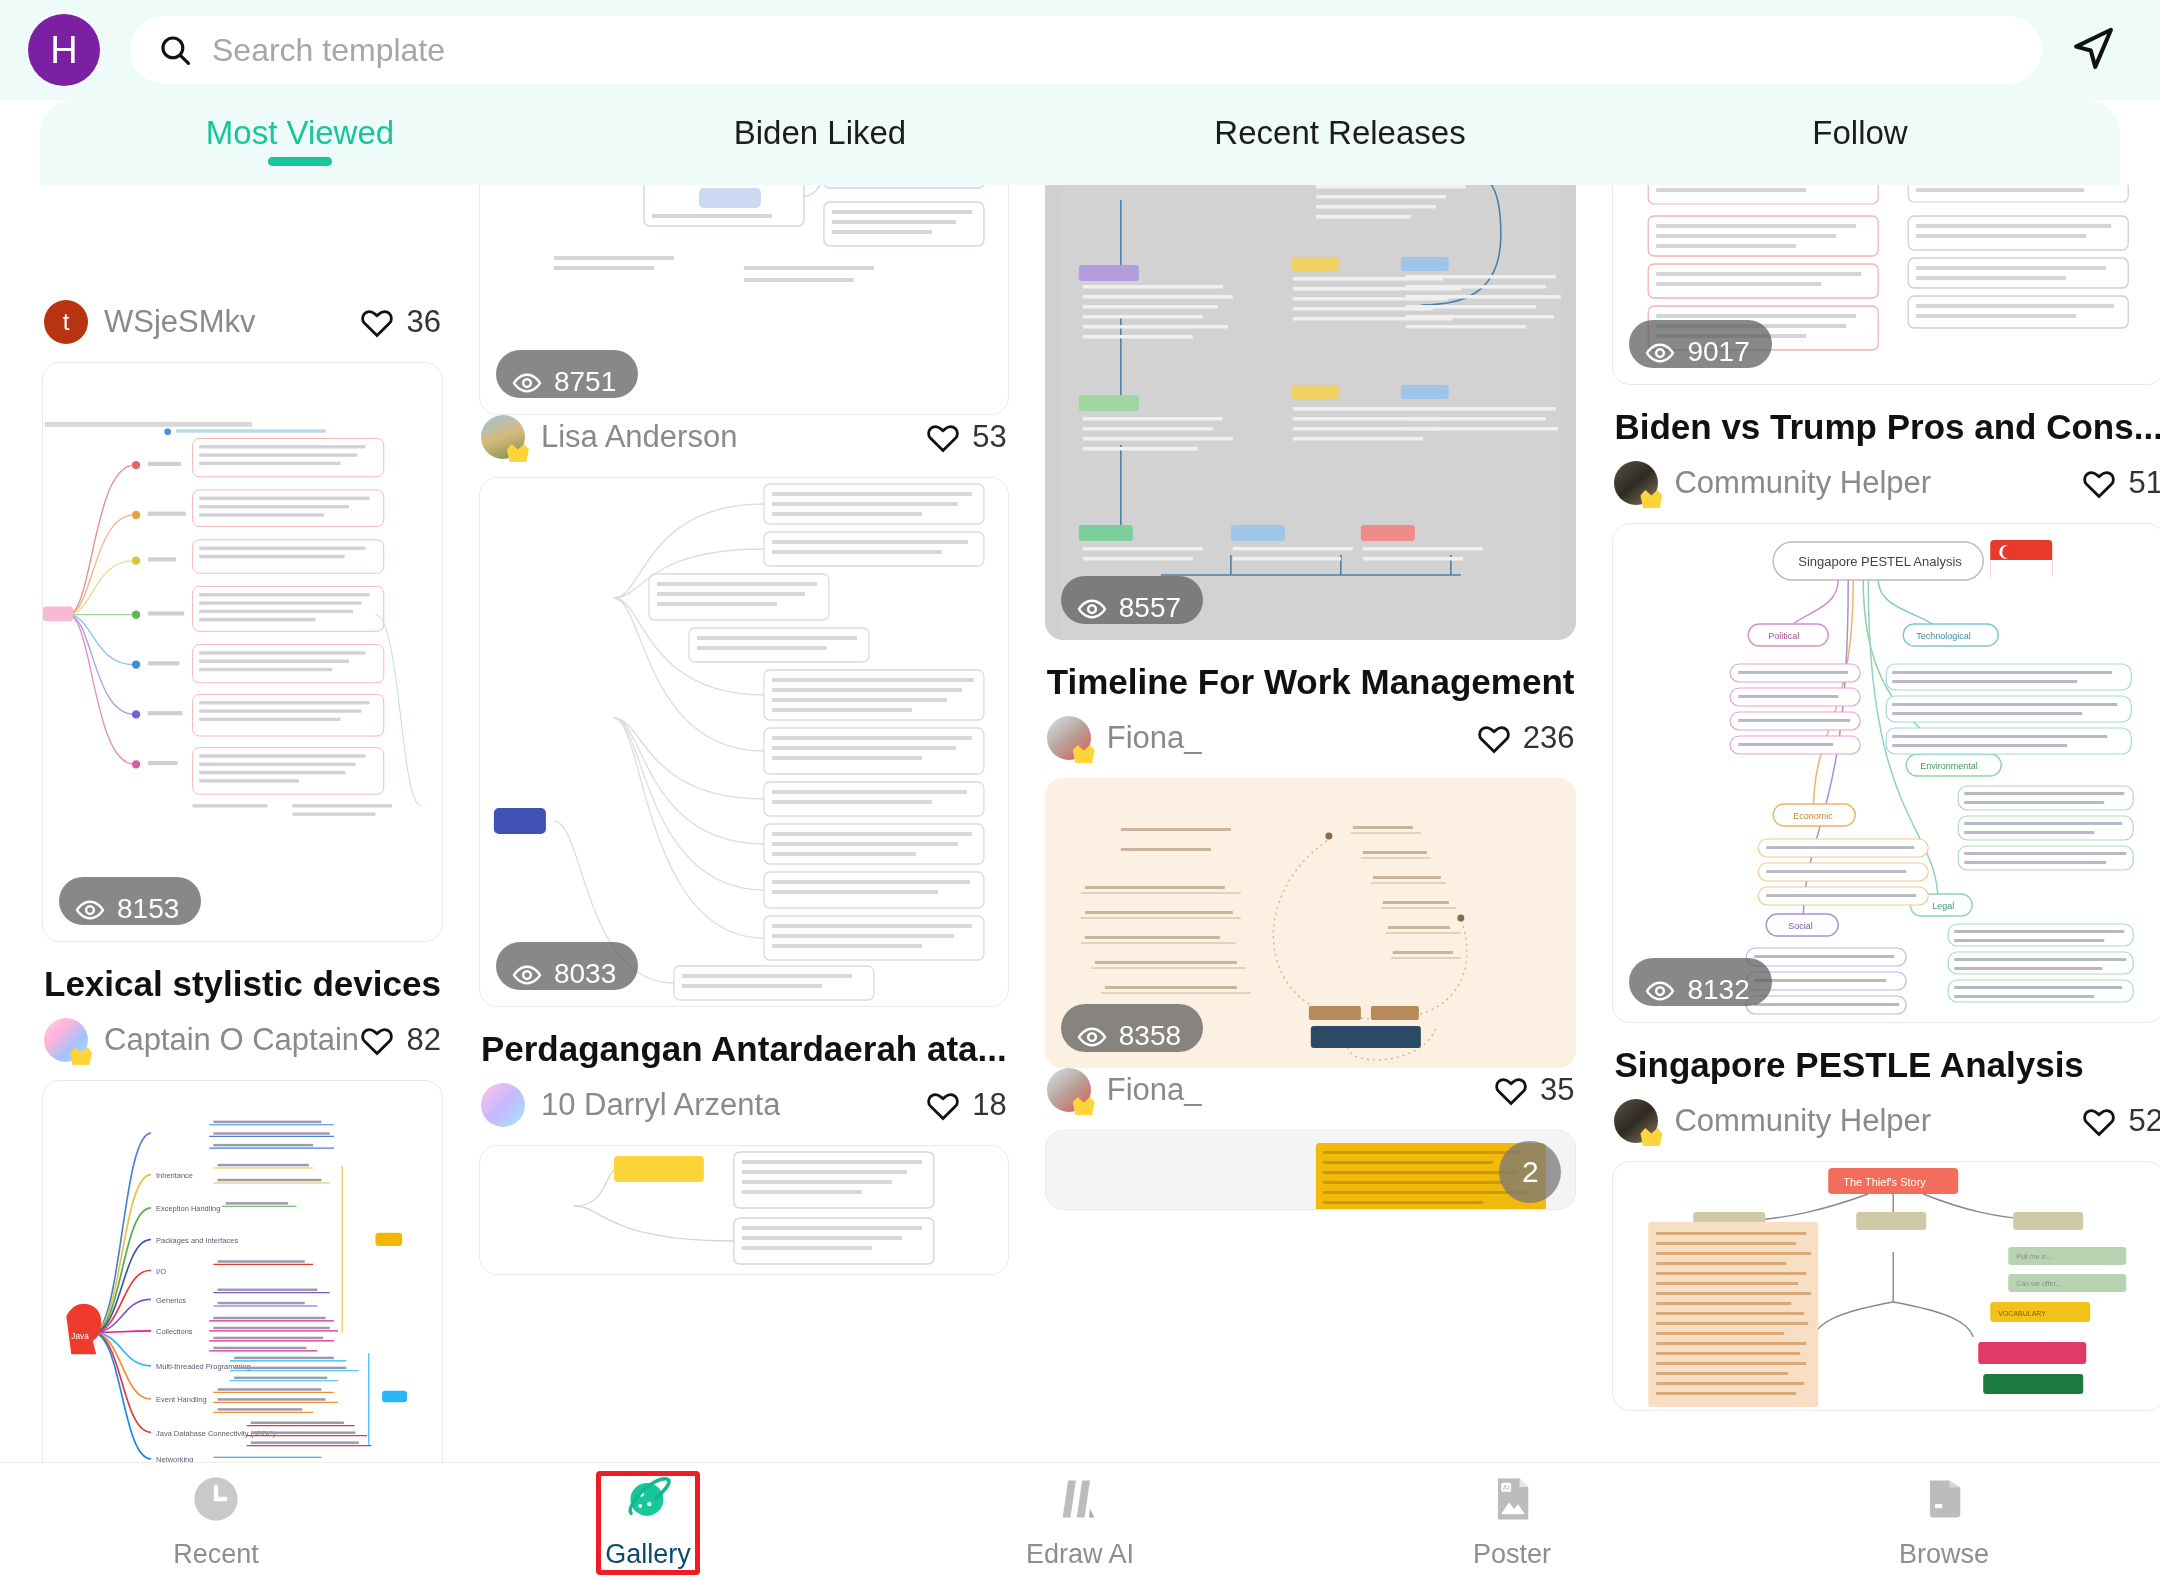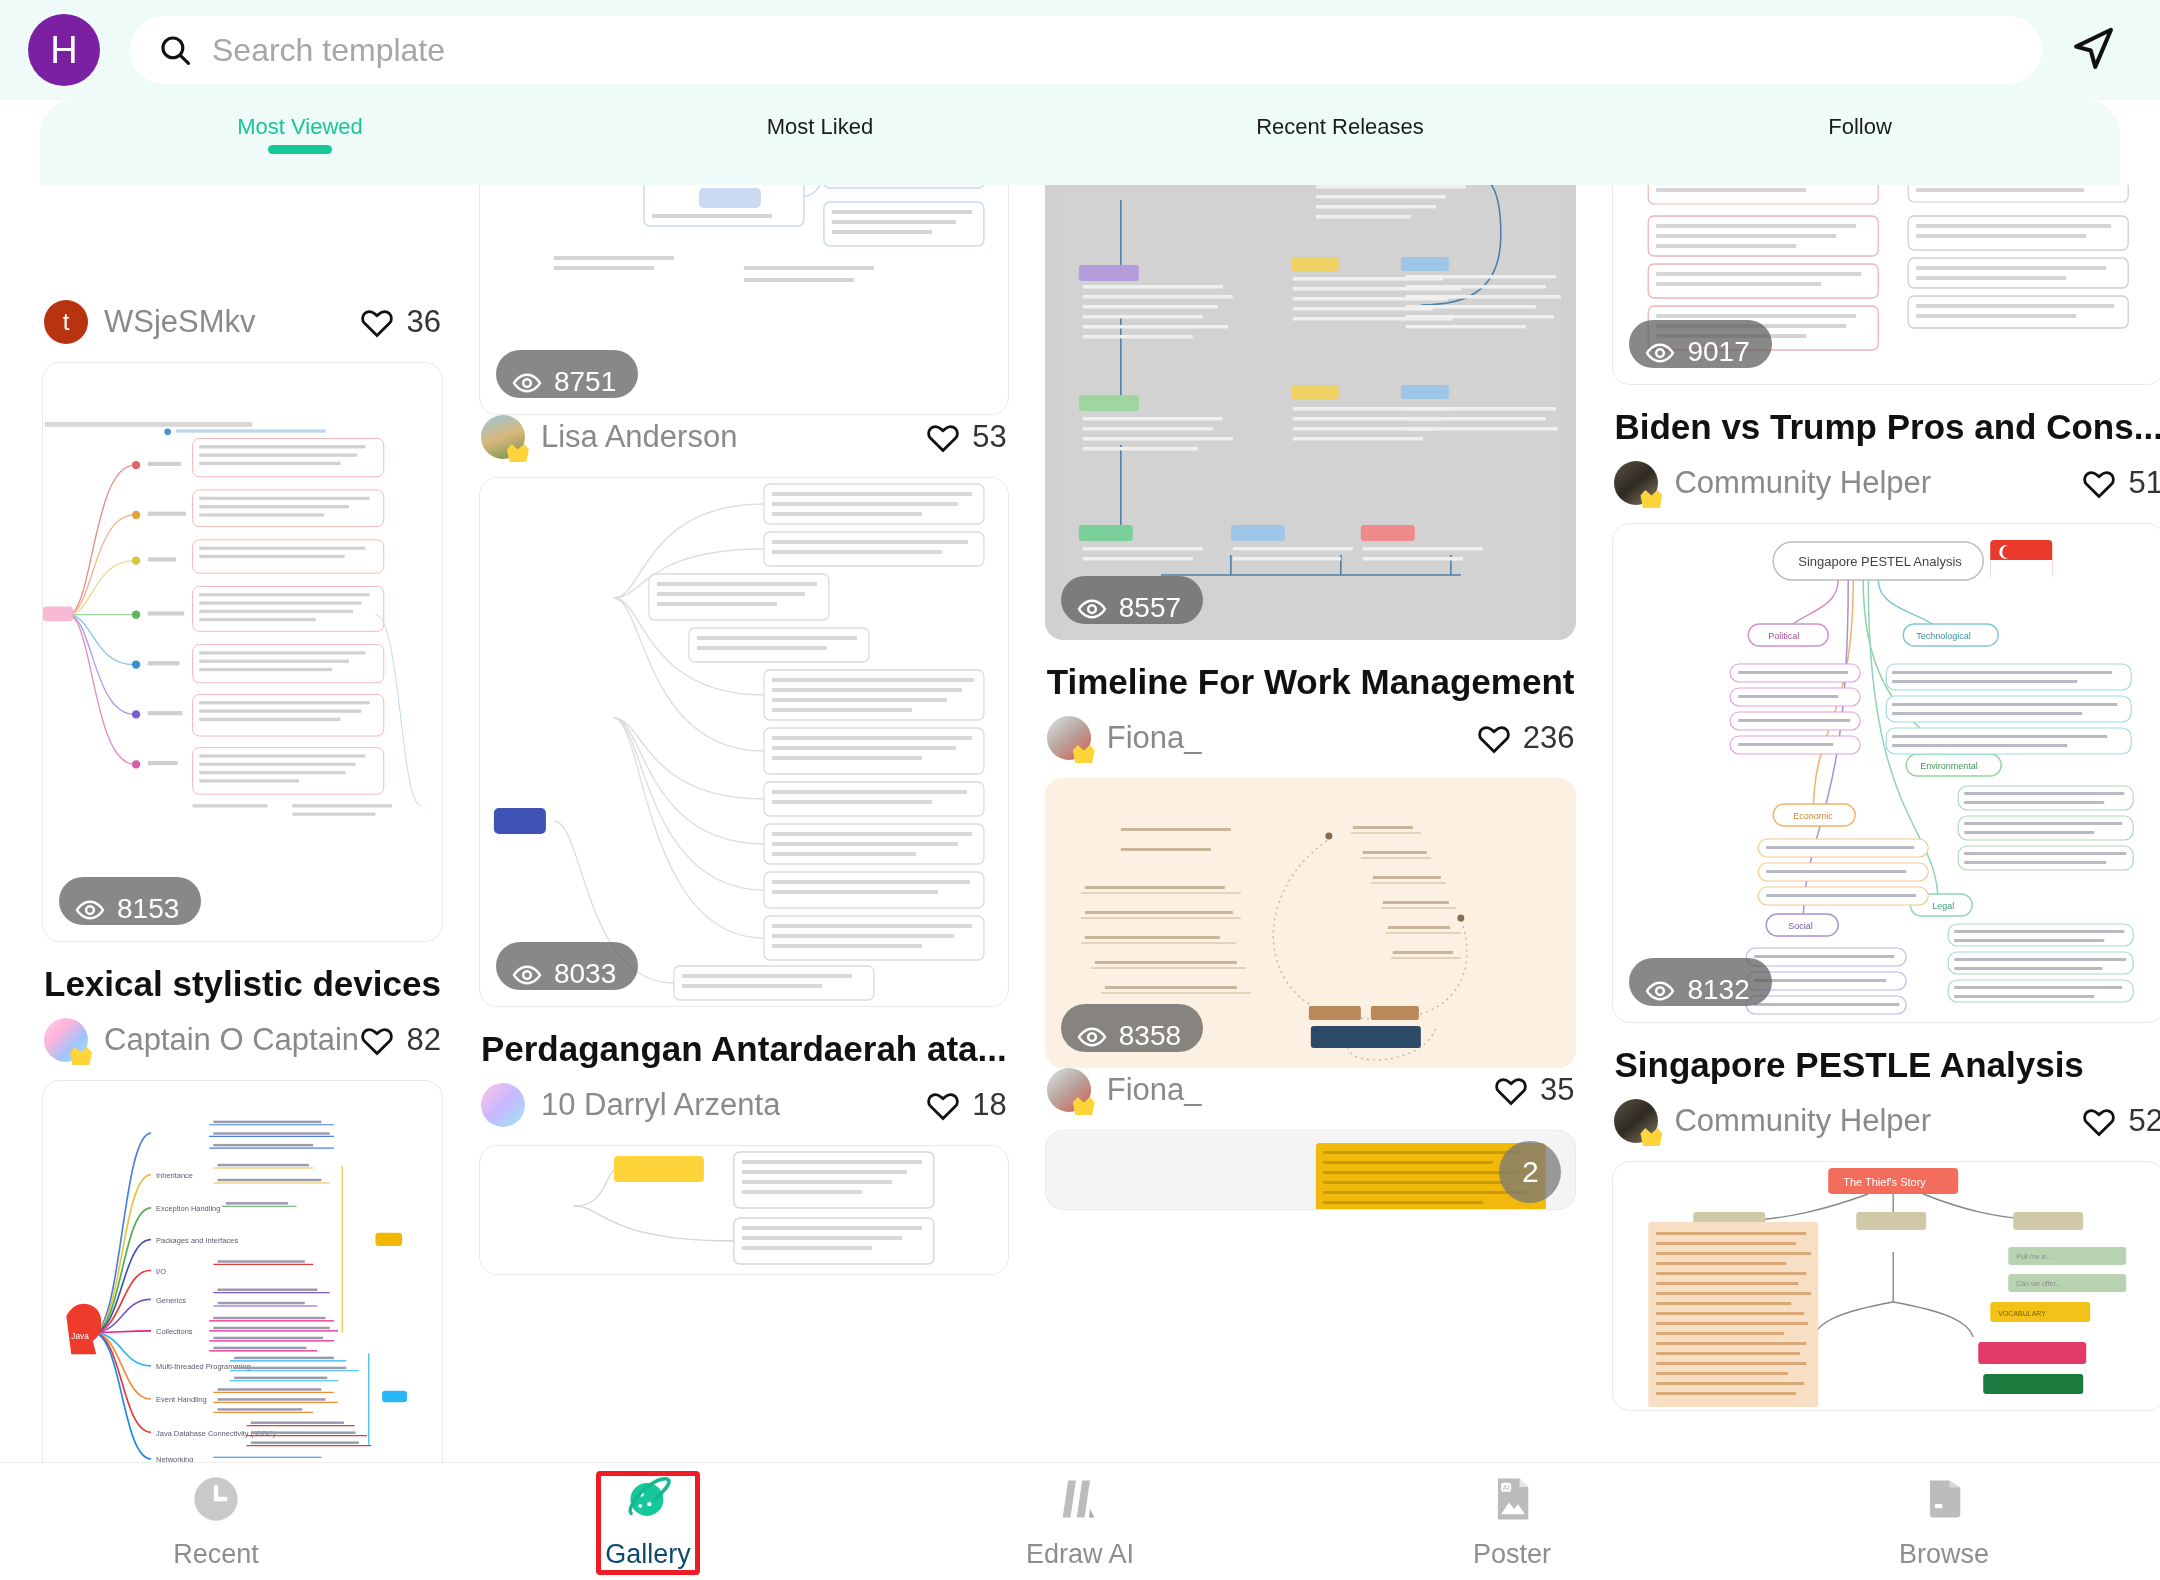--- a/index.html
+++ b/index.html
@@ -38,21 +38,21 @@
   .send-icon { width: 54px; height: 54px; margin-right: 40px; flex: 0 0 auto; }
 
   
   .tabs {
     position: absolute; top: 100px; left: 40px; width: 2080px; height: 85px;
     background: #effbf8;
     border-top-left-radius: 34px; border-top-right-radius: 34px;
     display: flex; align-items: flex-start;
   }
   .tab {
-    flex: 1 1 0; text-align: center; font-size: 22px; color: #1c1c1c;
+    flex: 1 1 0; text-align: center; font-size: 33px; color: #1c1c1c;
     padding-top: 14px; position: relative;
   }
   .tab.active { color: #16c79a; }
   .tab.active::after {
     content: ""; position: absolute; left: 50%; transform: translateX(-50%);
     bottom: -14px; width: 64px; height: 9px; border-radius: 5px; background: #16c79a;
   }
 
   
   .grid {
@@ -145,21 +145,21 @@
     </svg>
     <input class="search-input" value="" placeholder="Search template" style="">
   </div>
   <svg class="send-icon" viewBox="0 0 24 24" fill="none" stroke="#111" stroke-width="1.8" stroke-linejoin="round">
     <path d="M20 3 L4.5 10.5 L11 12.2 L13 19.5 Z"></path>
   </svg>
 </div>
 
 <div class="tabs">
   <div class="tab active">Most Viewed</div>
-  <div class="tab">Most Liked</div>
+  <div class="tab">Biden Liked</div>
   <div class="tab">Recent Releases</div>
   <div class="tab">Follow</div>
 </div>
 
 <div class="grid">
 
   <div class="col c1">
 
     <div class="card">
       <div class="card-meta" style="margin-top:160px">

